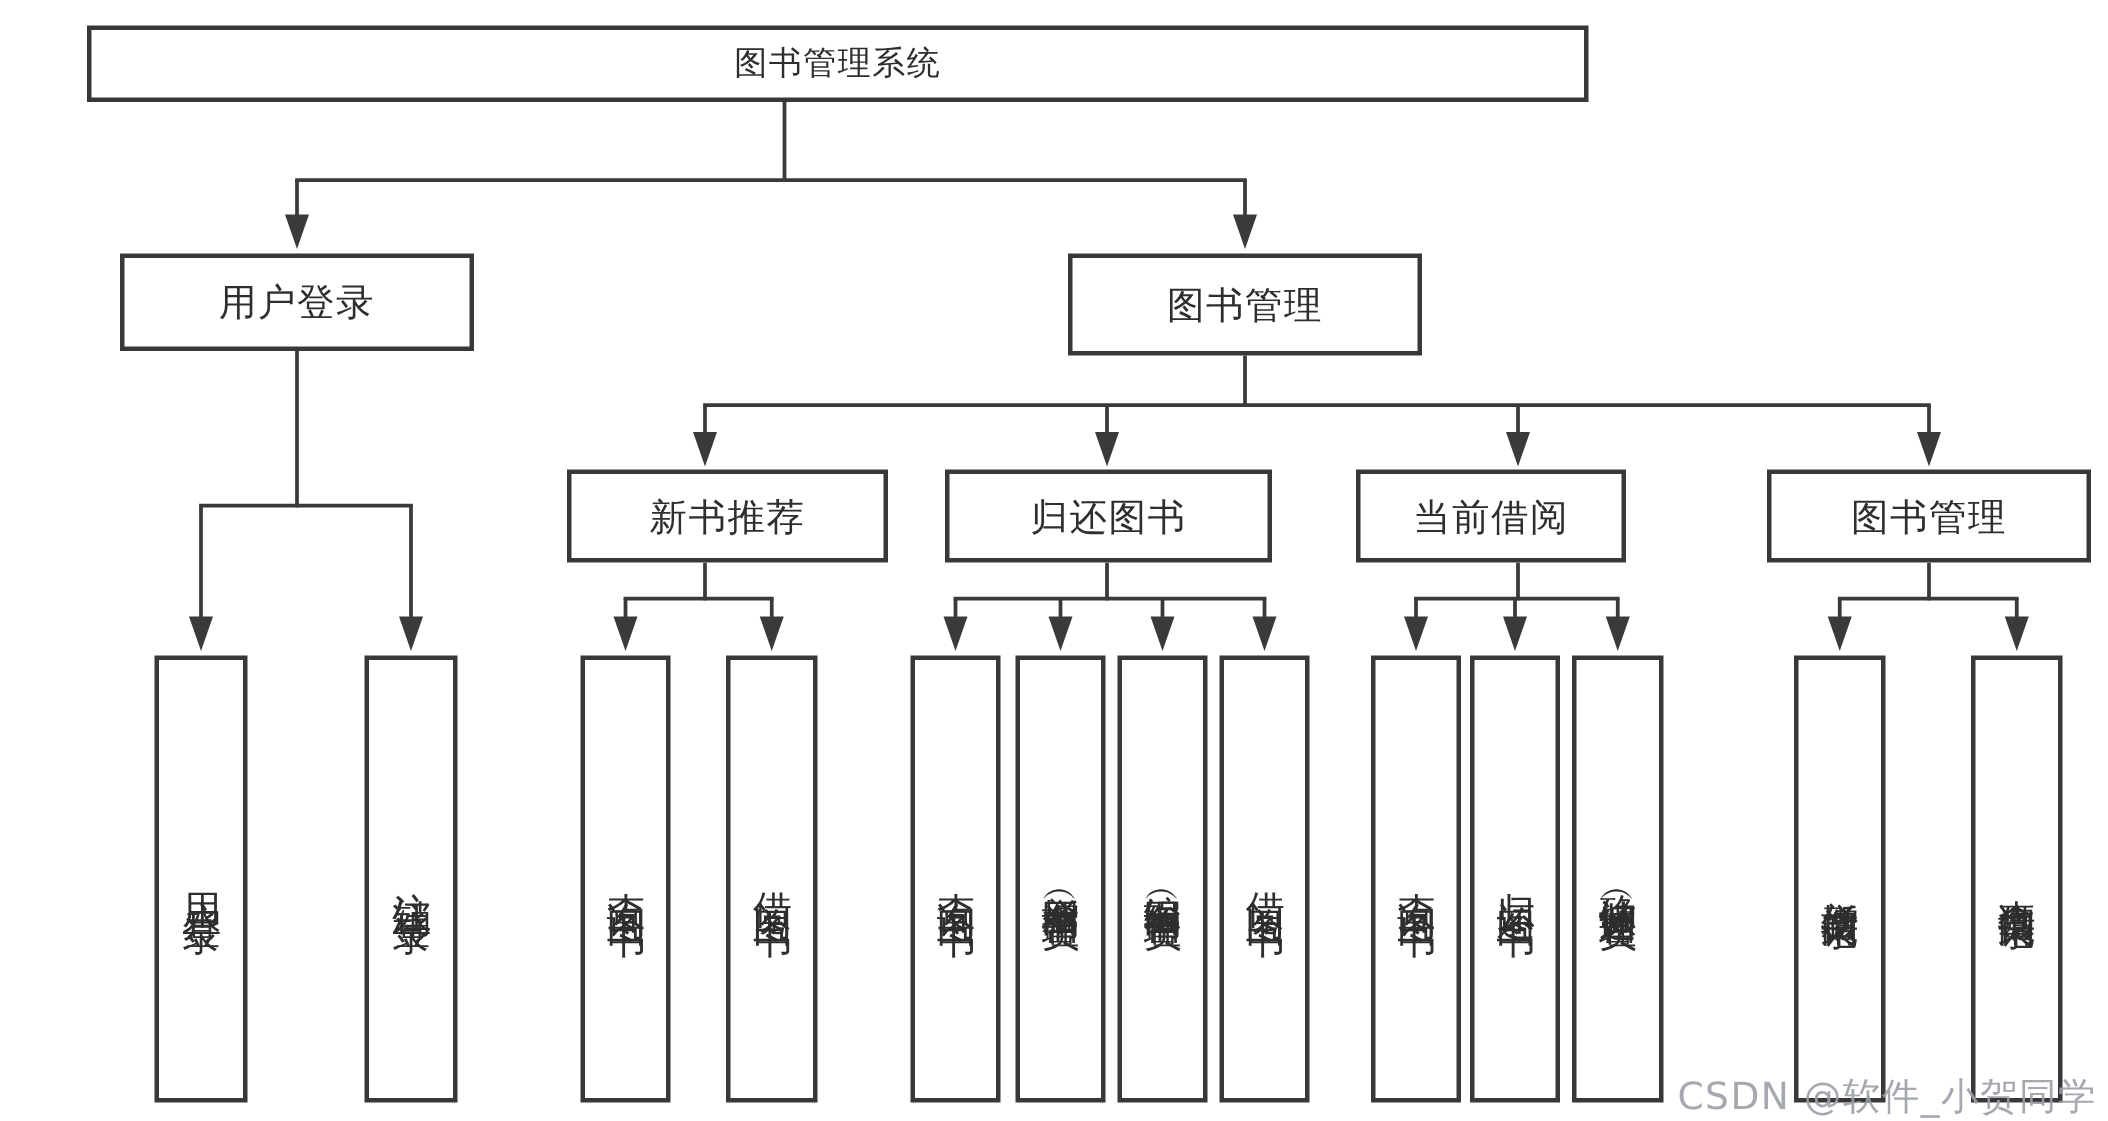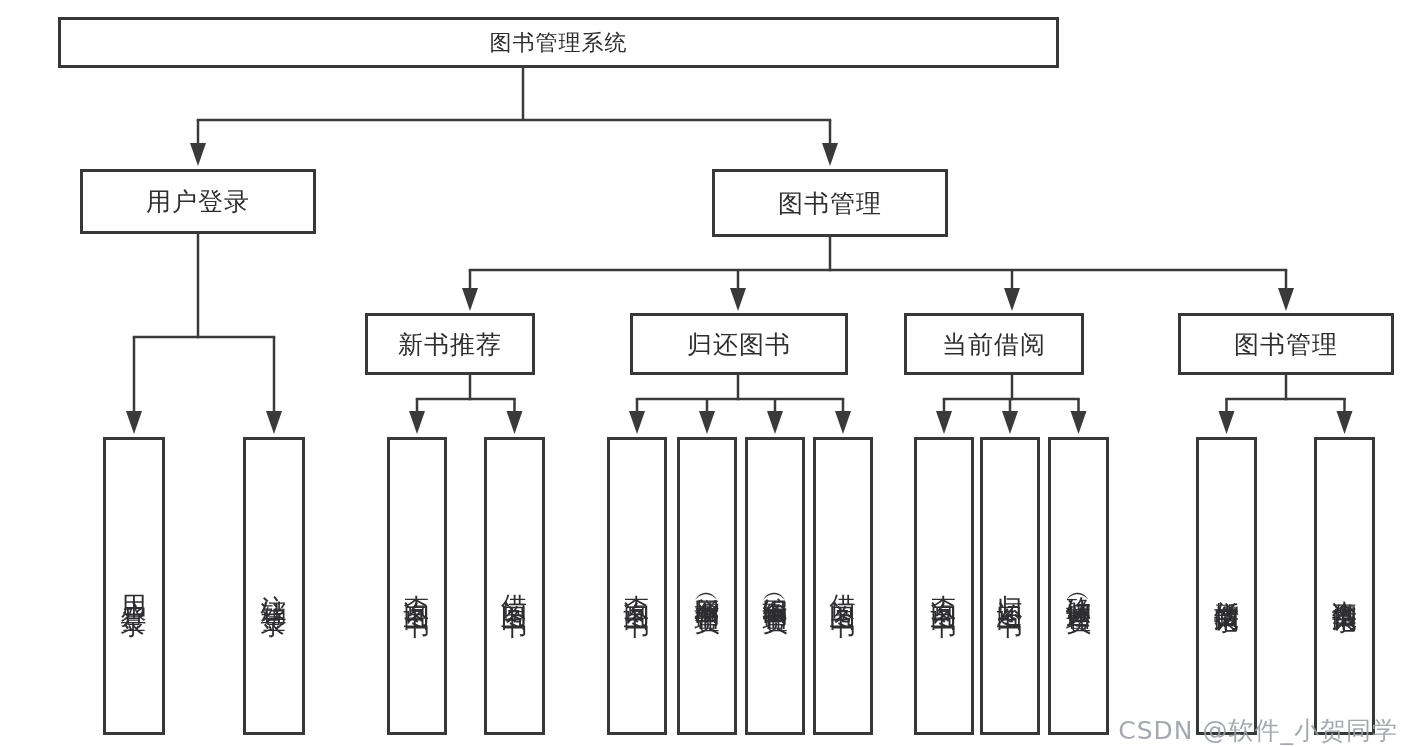--- a/index.html
+++ b/index.html
@@ -131,21 +131,21 @@
       <line x1="1344.5" y1="399" x2="1344.5" y2="418"></line>
       <polygon points="1344.5,434 1336.5,411 1352.5,411"></polygon>
     </g>
   </svg>
 
   <div class="box root-box" style="left:22px; top:17px; width:1001px; height:51px;">图书管理系统</div>
 
   <div class="box h-box" style="left:80px; top:169px; width:236px; height:65px;">用户登录</div>
   <div class="box h-box" style="left:712px; top:169px; width:236px; height:68px;">图书管理</div>
 
-  <div class="box h-box" style="left:365px; top:313px; width:170px; height:62px;">新书推荐</div>
+  <div class="box h-box" style="left:378px; top:313px; width:214px; height:62px;">新书推荐</div>
   <div class="box h-box" style="left:630px; top:313px; width:218px; height:62px;">归还图书</div>
   <div class="box h-box" style="left:904px; top:313px; width:180px; height:62px;">当前借阅</div>
   <div class="box h-box" style="left:1178px; top:313px; width:216px; height:62px;">图书管理</div>
 
   <div class="box v-box" style="left:103px; top:437px; width:62px; height:298px;">用户登录</div>
   <div class="box v-box" style="left:243px; top:437px; width:62px; height:298px;">注销登录</div>
 
   <div class="box v-box" style="left:387px; top:437px; width:60px; height:298px;">查询图书</div>
   <div class="box v-box" style="left:484px; top:437px; width:61px; height:298px;">借阅图书</div>
 

